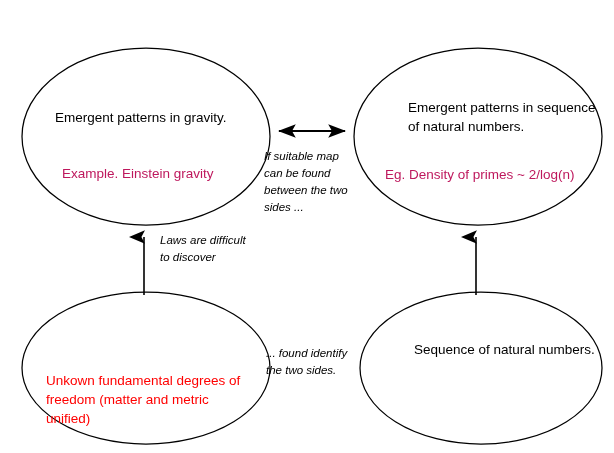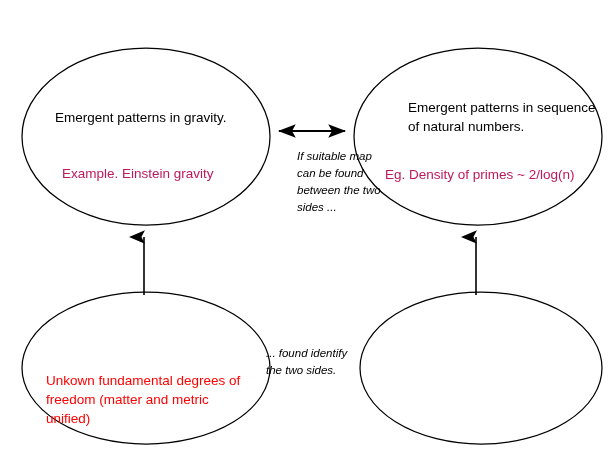--- a/index.html
+++ b/index.html
@@ -53,21 +53,21 @@
   }
   
   #tl-primary   { left: 55px;  top: 108px; width: 210px; }
   #tl-secondary { left: 62px;  top: 145px; width: 205px; }
   #tr-primary   { left: 372px; top: 98px;  width: 230px; margin-left: 36px; }
   #tr-secondary { left: 385px; top: 146px; width: 220px; }
   #bl-primary   { left: 46px;  top: 352px; width: 215px; }
   #br-primary   { left: 414px; top: 340px; width: 200px; }
   #br-secondary { left: 427px; top: 378px; width: 185px; }
   
-  #lbl-map        { left: 264px; top: 148px; width: 96px; margin-left: 33px; }
+  #lbl-map        { left: 264px; top: 148px; width: 96px; }
   #lbl-identify   { left: 266px; top: 345px; width: 98px; }
   #lbl-laws       { left: 160px; top: 232px; width: 100px; }
   #lbl-reasons    { left: 493px; top: 232px; width: 105px; }
 </style>
 </head>
 <body>
 
 <div id="canvas">
 
   <svg id="vector-layer" viewBox="0 0 614 453" xmlns="http://www.w3.org/2000/svg">
@@ -110,25 +110,28 @@
   <div class="node-text" id="tr-secondary">
     <span class="accent-blue">Eg. Density of primes ~ 2/log(n)</span>
   </div>
 
   <div class="node-text" id="bl-primary">
     <span class="accent-red">Unkown fundamental degrees of
 freedom (matter and metric
 unified)</span>
   </div>
 
+  <div class="node-text" id="br-primary">Sequence of natural numbers.</div>
 
 
   <div class="edge-label" id="lbl-map">If suitable map
 can be found
 between the two
 sides ...</div>
 
   <div class="edge-label" id="lbl-identify">... found identify
 the two sides.</div>
 
+  <div class="edge-label" id="lbl-laws">Laws are difficult
+to discover</div>
 
 
 </div>
 
 </body></html>

